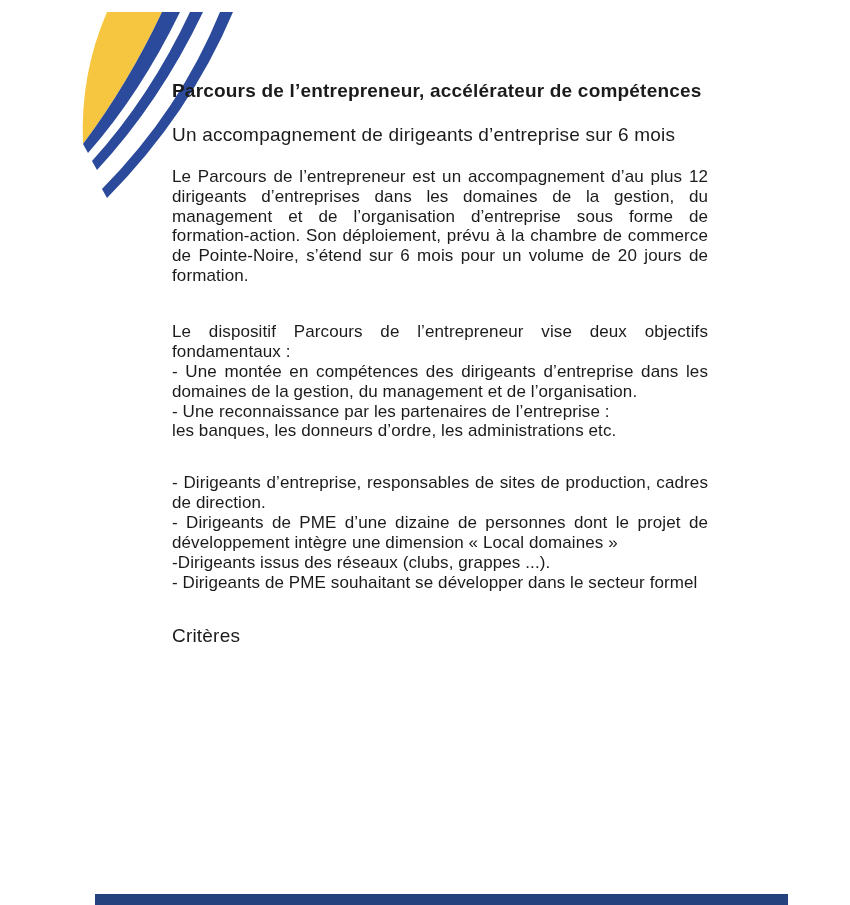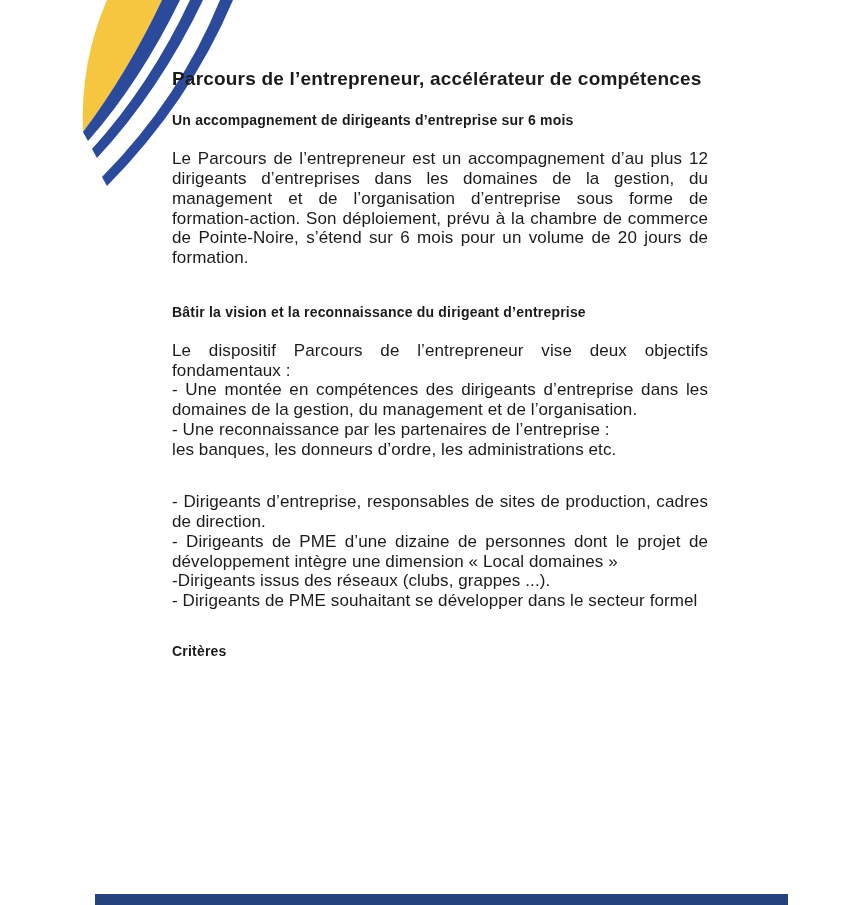--- a/index.html
+++ b/index.html
@@ -4,40 +4,40 @@
 <style>
   html, body { margin: 0; padding: 0; }
   body {
     width: 850px; height: 905px;
     background: #ffffff;
     position: relative;
     overflow: hidden;
     font-family: "Liberation Sans", sans-serif;
     color: #1b1b1b;
   }
-  .page { position: absolute; inset: 0; }
+  .page { position: absolute; inset: 0; margin-top: 12px; }
 
   
   .corner-svg { position: absolute; top: 0; left: 0; }
 
   
   .content {
     position: absolute;
     left: 172px; top: 68px;
     width: 536px;
   }
   .doc-title {
     font-size: 19px; line-height: 1.18; font-weight: bold;
     letter-spacing: .2px;
     margin: 0 0 22px 0;
   }
   .section { margin: 0 0 36px 0; }
   .section.tight { margin-bottom: 32px; }
   .section-heading {
-    font-size: 14px; line-height: 1.18; font-weight: bold;
+    font-size: 19px; line-height: 1.18; font-weight: normal;
     letter-spacing: .2px;
     margin: 0 0 20px 0;
   }
   .section-body p {
     font-size: 17px; line-height: 1.17;
     margin: 0;
     text-align: justify;
     text-align-last: left;
     letter-spacing: .1px;
   }
@@ -66,21 +66,20 @@
     <h1 class="doc-title">Parcours de l’entrepreneur, accélérateur de compétences</h1>
 
     <div class="section">
       <h2 class="section-heading">Un accompagnement  de dirigeants d’entreprise sur 6 mois</h2>
       <div class="section-body">
         <p>Le Parcours de l’entrepreneur est un accompagnement  d’au plus 12 dirigeants d’entreprises  dans les domaines de la gestion, du management et de l’organisation d’entreprise  sous forme de formation-action. Son  déploiement, prévu à la chambre de commerce de Pointe-Noire,  s’étend sur 6 mois pour un volume de 20 jours de formation.</p>
       </div>
     </div>
 
     <div class="section tight">
-      <h2 class="section-heading">Bâtir la vision et la reconnaissance du dirigeant d’entreprise</h2>
       <div class="section-body">
         <p>Le dispositif Parcours de l’entrepreneur vise  deux objectifs fondamentaux :</p>
         <p>- Une montée en compétences des dirigeants d’entreprise dans les domaines de la gestion, du management et de l’organisation.</p>
         <p>- Une reconnaissance par les partenaires de l’entreprise :</p>
         <p>les banques, les donneurs d’ordre, les administrations etc.</p>
       </div>
     </div>
 
     <div class="section tight">
       <div class="section-body">

